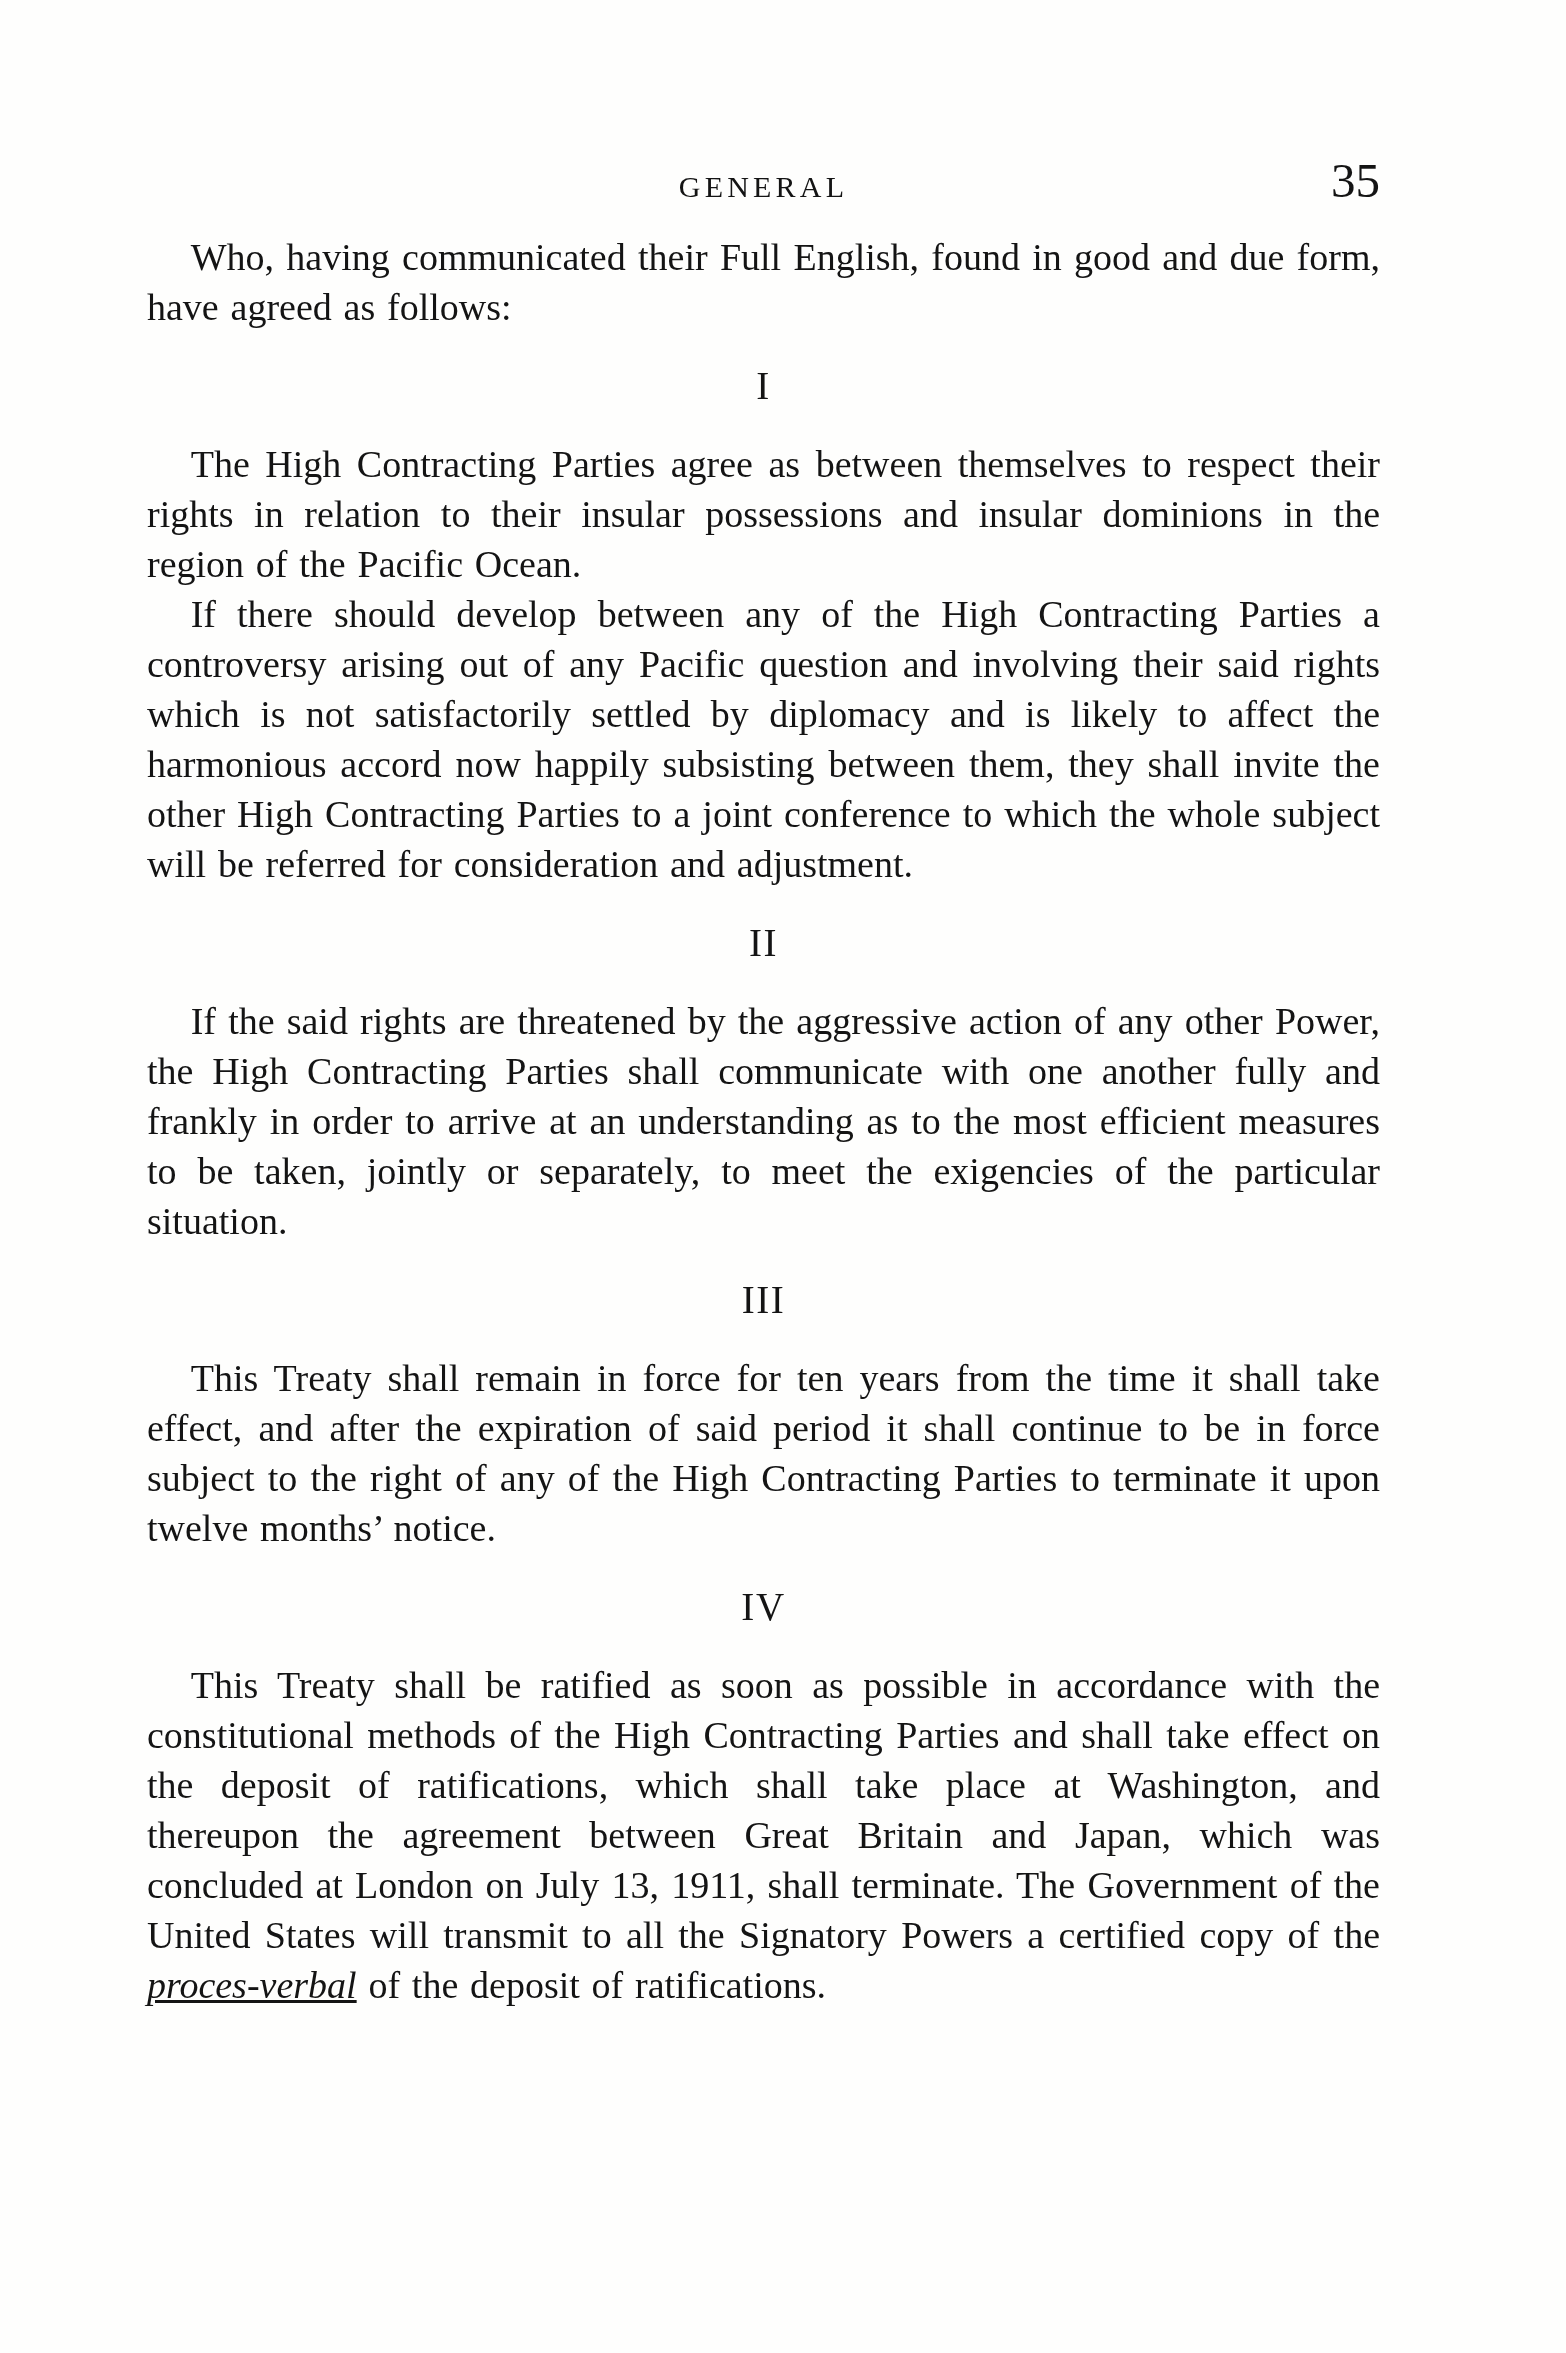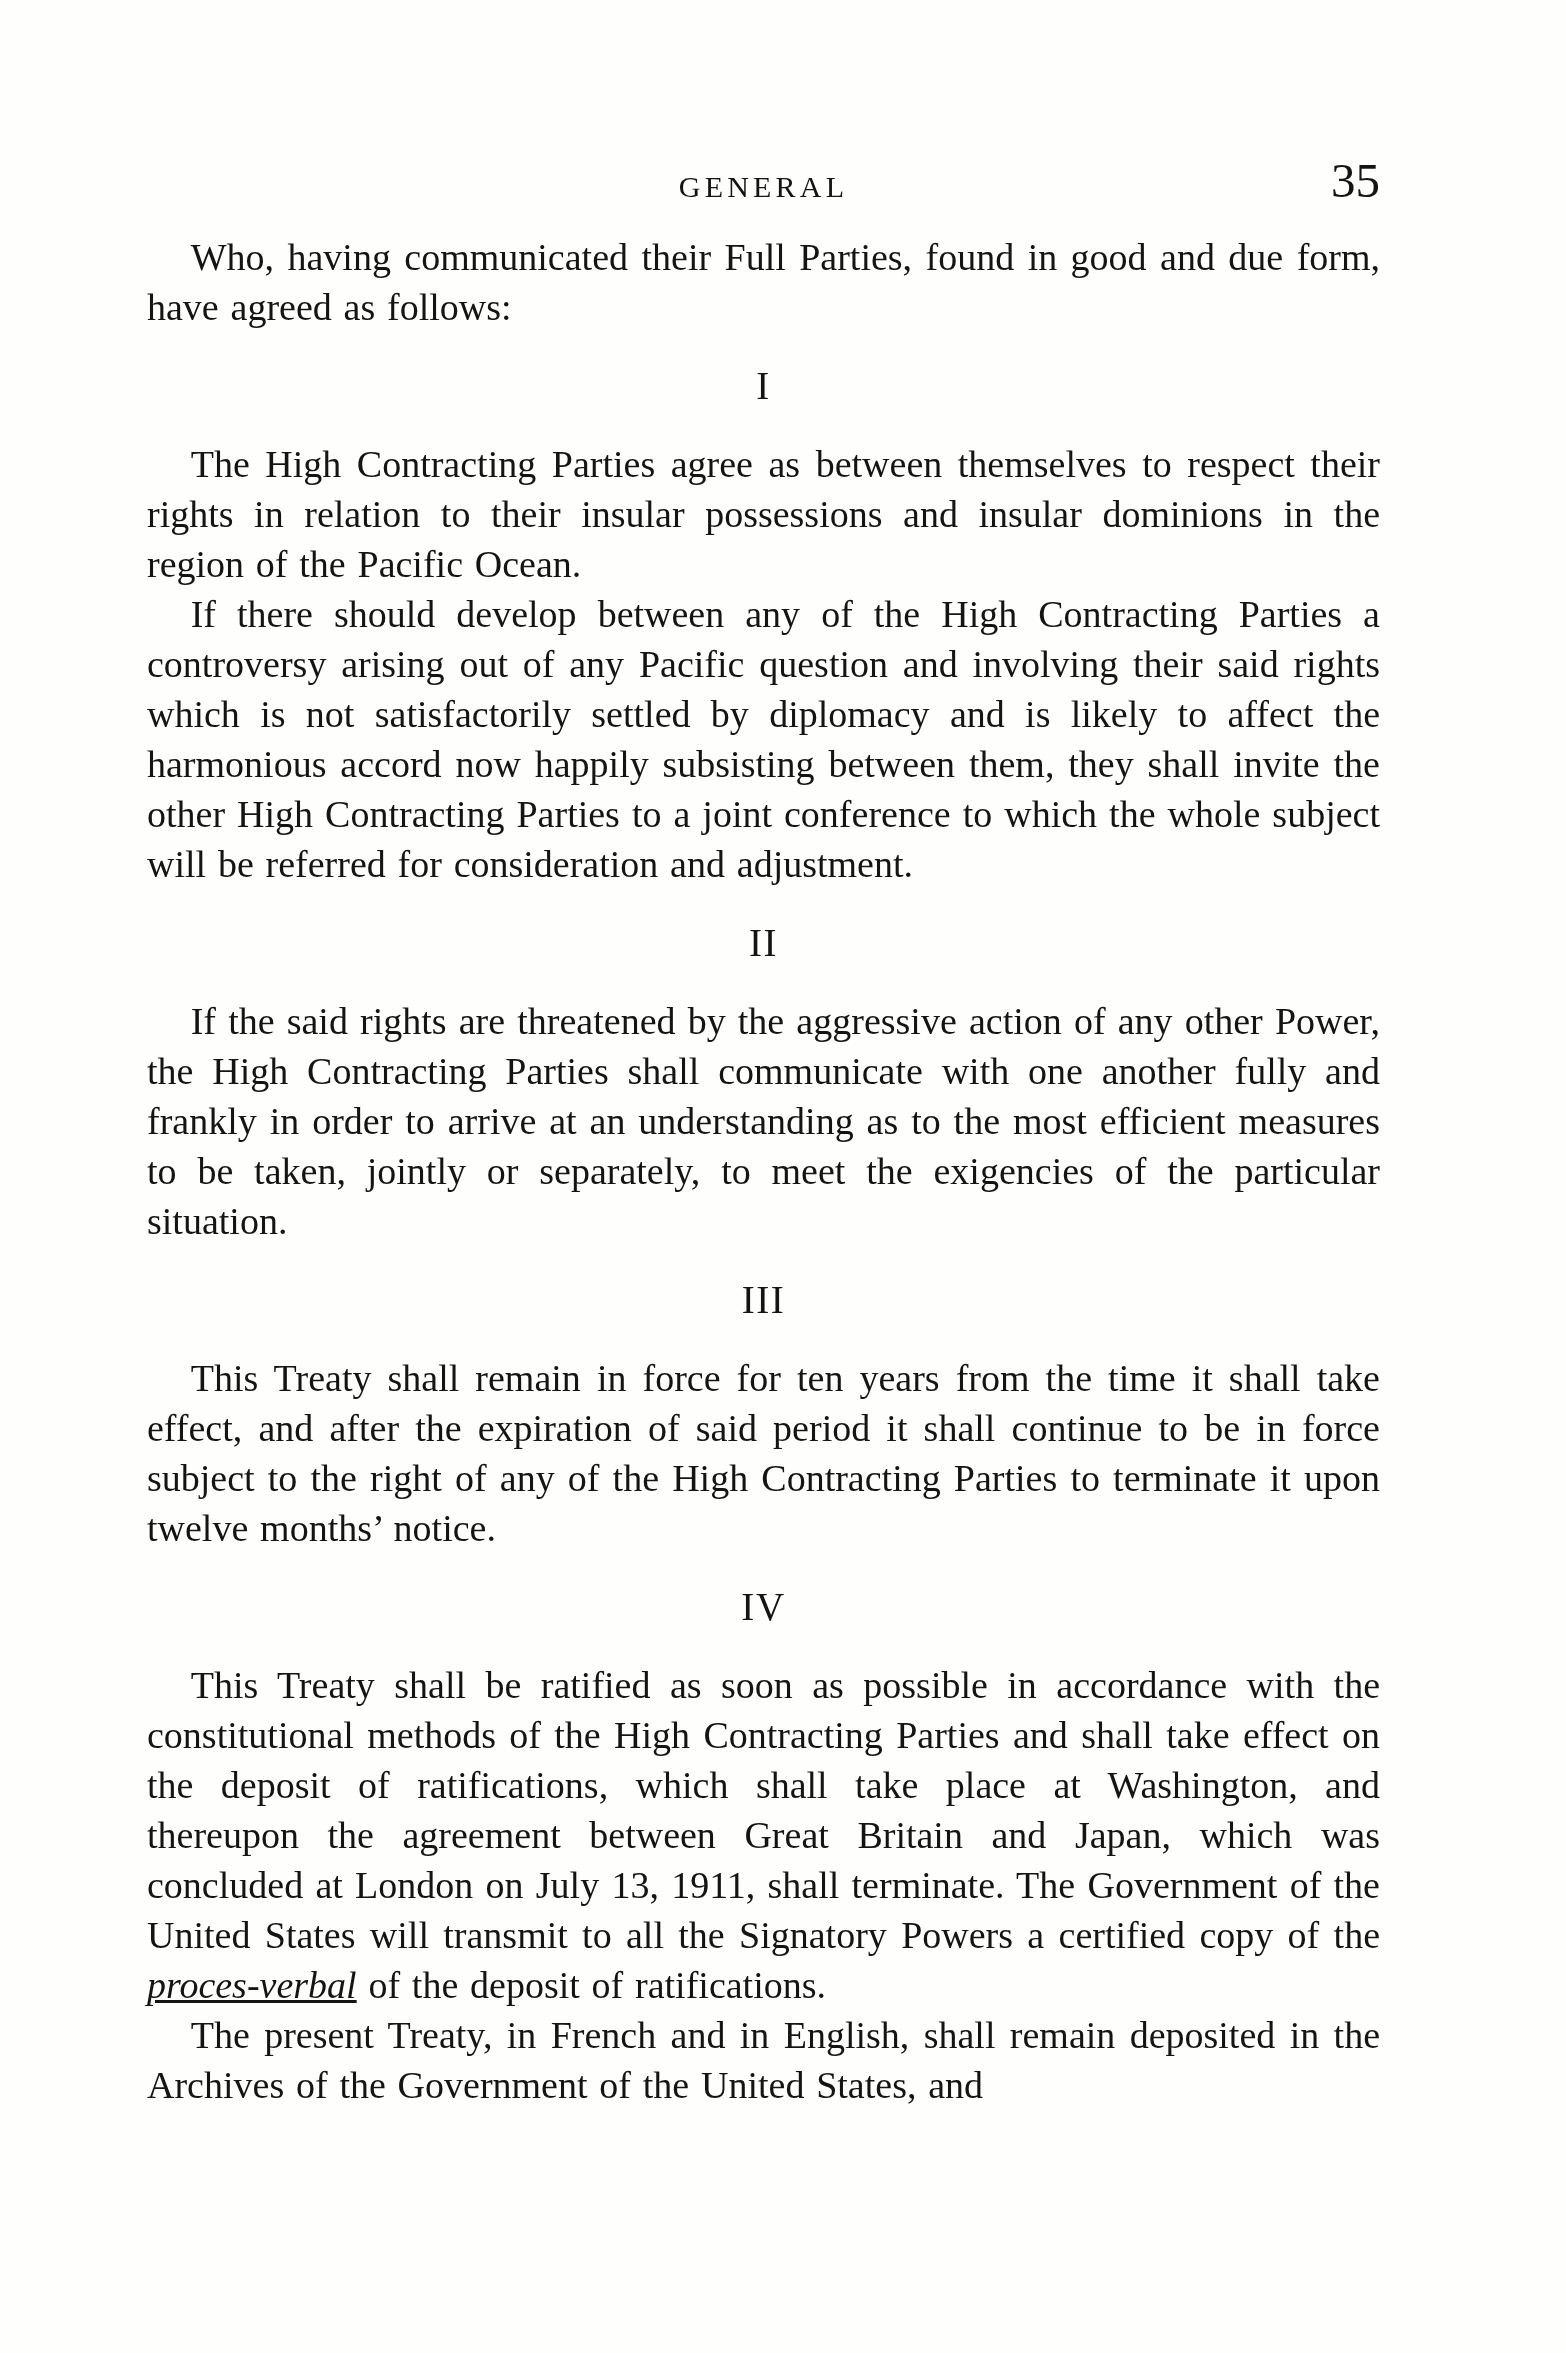--- a/index.html
+++ b/index.html
@@ -64,30 +64,29 @@
 </head>
 <body>
 
 <div class="page">
 
   <div class="running-head">
     <span class="title">GENERAL</span>
     <span class="folio">35</span>
   </div>
 
-  <p class="body-para">Who, having communicated their Full Parties, found in good and due form, have agreed as follows:</p>
+  <p class="body-para">Who, having communicated their Full English, found in good and due form, have agreed as follows:</p>
 
   <div class="section-numeral">I</div>
   <p class="body-para">The High Contracting Parties agree as between themselves to respect their rights in relation to their insular possessions and insular dominions in the region of the Pacific Ocean.</p>
   <p class="body-para">If there should develop between any of the High Contracting Parties a controversy arising out of any Pacific question and involving their said rights which is not satisfactorily settled by diplomacy and is likely to affect the harmonious accord now happily subsisting between them, they shall invite the other High Contracting Parties to a joint conference to which the whole subject will be referred for consideration and adjustment.</p>
 
   <div class="section-numeral">II</div>
   <p class="body-para">If the said rights are threatened by the aggressive action of any other Power, the High Contracting Parties shall communicate with one another fully and frankly in order to arrive at an understanding as to the most efficient measures to be taken, jointly or separately, to meet the exigencies of the particular situation.</p>
 
   <div class="section-numeral">III</div>
   <p class="body-para">This Treaty shall remain in force for ten years from the time it shall take effect, and after the expiration of said period it shall continue to be in force subject to the right of any of the High Contracting Parties to terminate it upon twelve months’ notice.</p>
 
   <div class="section-numeral">IV</div>
   <p class="body-para"><span>This Treaty shall be ratified as soon as possible in accordance with the constitutional methods of the High Contracting Parties and shall take effect on the deposit of ratifications, which shall take place at Washington, and thereupon the agreement between Great Britain and Japan, which was concluded at London on July 13, 1911, shall terminate. The Government of the United States will transmit to all the Signatory Powers a certified copy of the </span><span class="italic">proces-verbal</span><span> of the deposit of ratifications.</span></p>
-  <p class="body-para">The present Treaty, in French and in English, shall remain deposited in the Archives of the Government of the United States, and</p>
 
 </div>
 
 
 </body></html>

